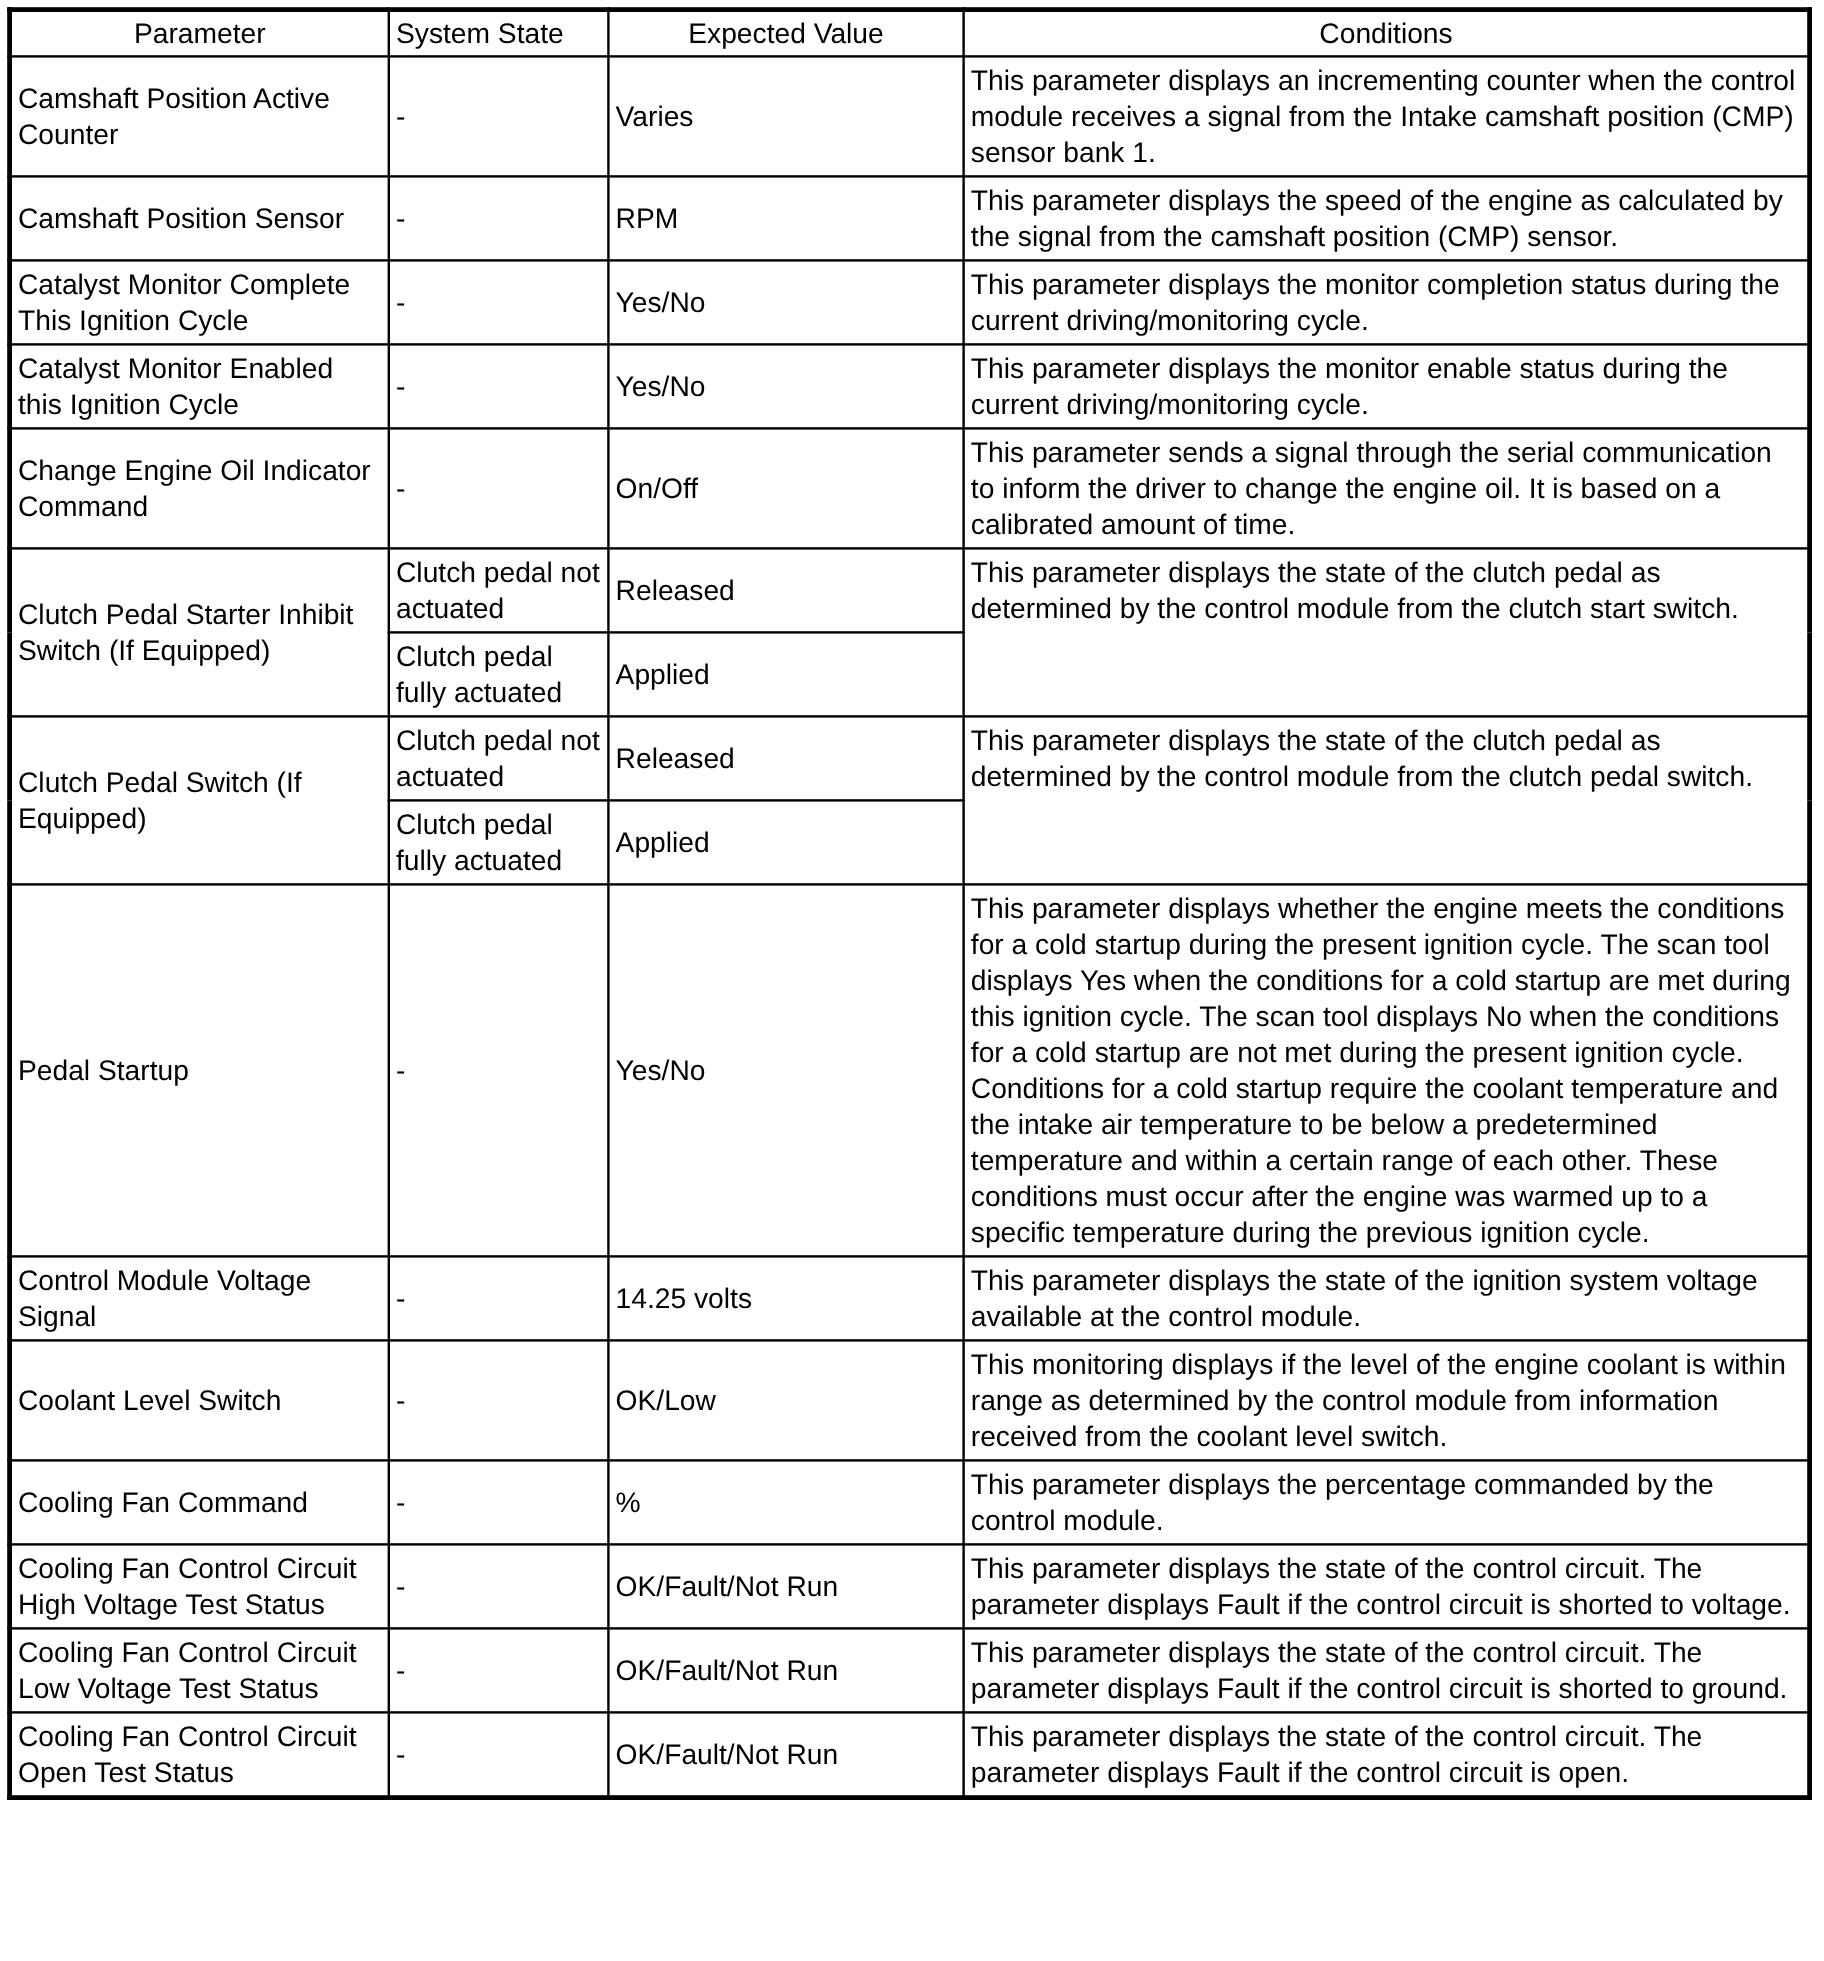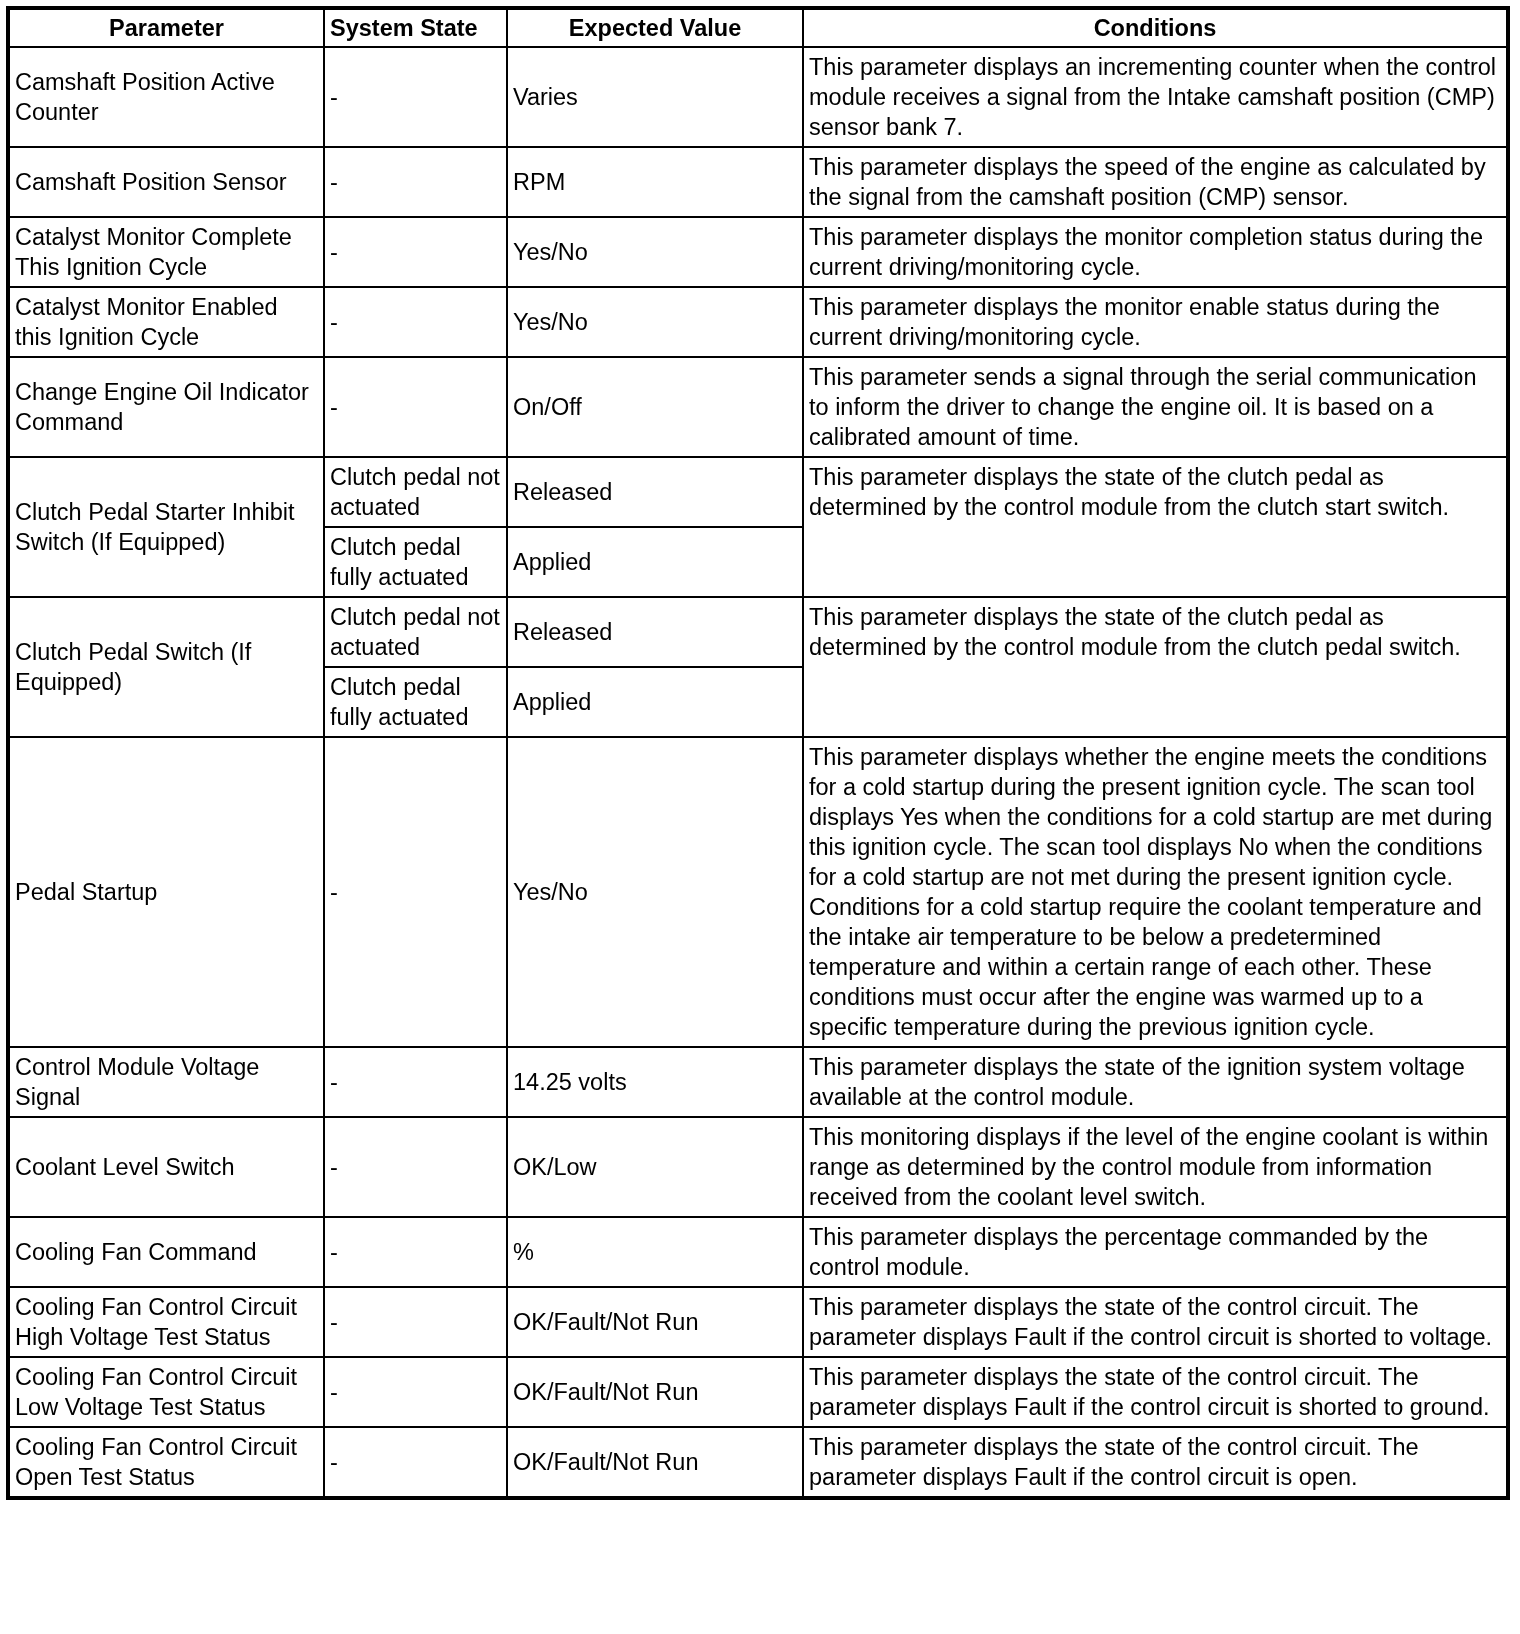--- a/index.html
+++ b/index.html
@@ -16,21 +16,21 @@
     table-layout: fixed;
   }
   table.params th, table.params td {
     border: 2px solid #000;
     padding: 4px 5px;
     vertical-align: middle;
     text-align: left;
     word-wrap: break-word;
   }
   table.params th {
-    font-weight: bold;
+    font-weight: normal;
     text-align: center;
     height: 32px;
     padding: 2px 5px;
   }
   table.params th.ev { text-align: center; }
   table.params th.ss { text-align: left; margin-top: 43px; }
   table.params td.desc { vertical-align: top; }
   col.c1 { width: 316px; }
   col.c2 { width: 183px; }
   col.c3 { width: 296px; }
@@ -52,21 +52,21 @@
       <th class="ss">System State</th>
       <th class="ev">Expected Value</th>
       <th>Conditions</th>
     </tr>
   </thead>
   <tbody id="tbody">
       <tr>
         <td rowspan="1">Camshaft Position Active Counter</td>
         <td>-</td>
         <td>Varies</td>
-        <td rowspan="1" class="">This parameter displays an incrementing counter when the control module receives a signal from the Intake camshaft position (CMP) sensor bank 7.</td>
+        <td rowspan="1" class="">This parameter displays an incrementing counter when the control module receives a signal from the Intake camshaft position (CMP) sensor bank 1.</td>
       </tr>
       <tr>
         <td rowspan="1">Camshaft Position Sensor</td>
         <td>-</td>
         <td>RPM</td>
         <td rowspan="1" class="">This parameter displays the speed of the engine as calculated by the signal from the camshaft position (CMP) sensor.</td>
       </tr>
       <tr>
         <td rowspan="1">Catalyst Monitor Complete This Ignition Cycle</td>
         <td>-</td>

